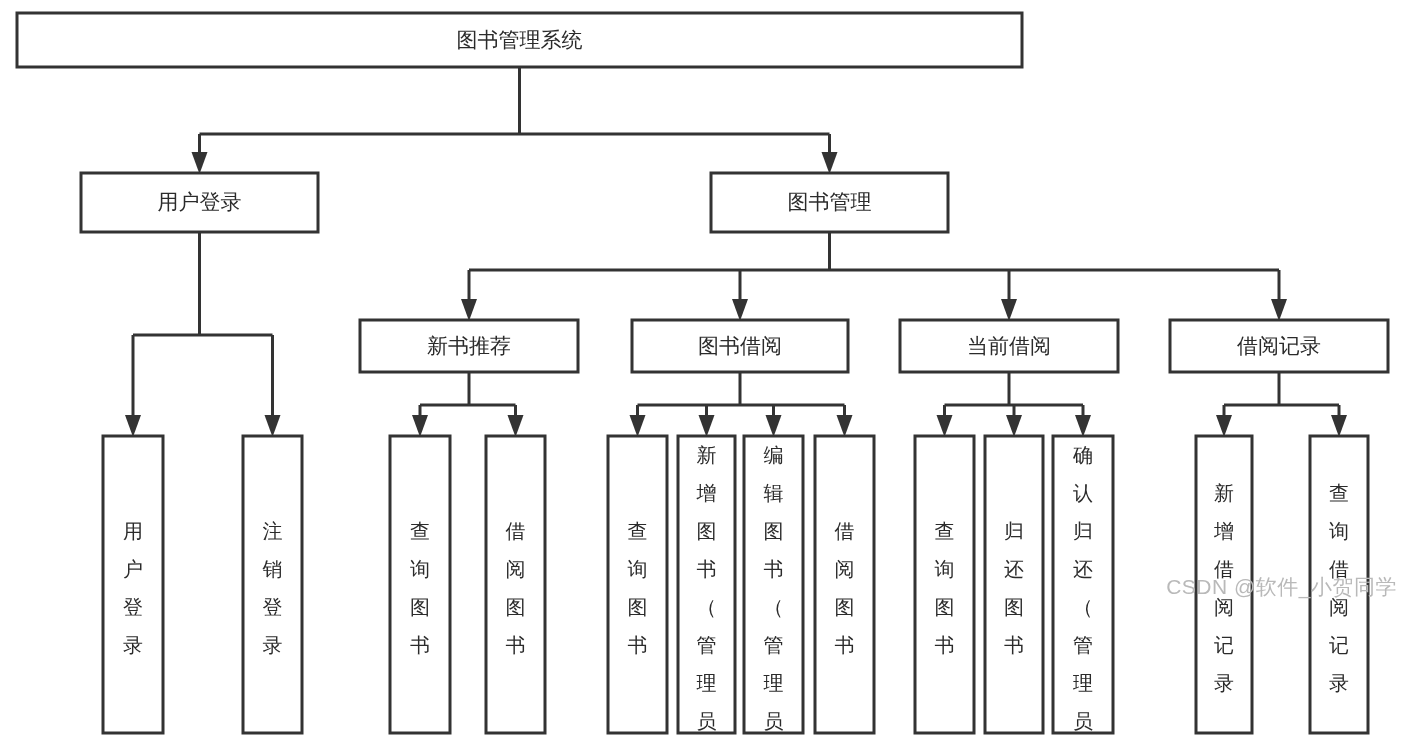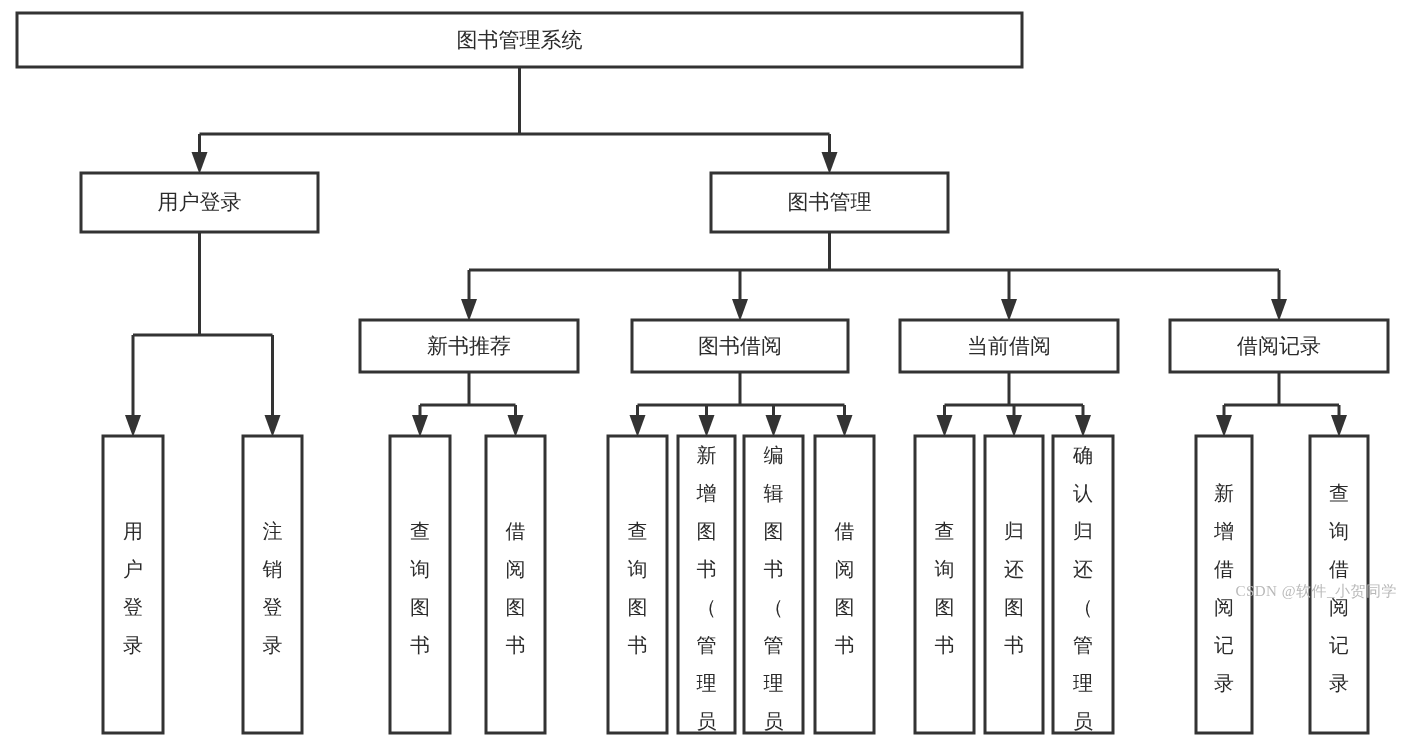--- a/index.html
+++ b/index.html
@@ -51,22 +51,22 @@
   .node-label-v {
     font-family: "Liberation Sans", "DejaVu Sans", sans-serif;
     font-size: 20px;
     fill: #2b2b2b;
     text-anchor: middle;
   }
   .watermark {
     position: absolute;
     right: 8px;
     bottom: 4px;
-    font-family: Liberation Serif, serif;
-    font-size: 15px;
+    font-family: Liberation Sans, sans-serif;
+    font-size: 21px;
     color: #b9b9b9;
     letter-spacing: 0.5px;
     white-space: nowrap;
     pointer-events: none;
   }
 </style>
 </head>
 <body>
 
 <div id="diagram-root">

